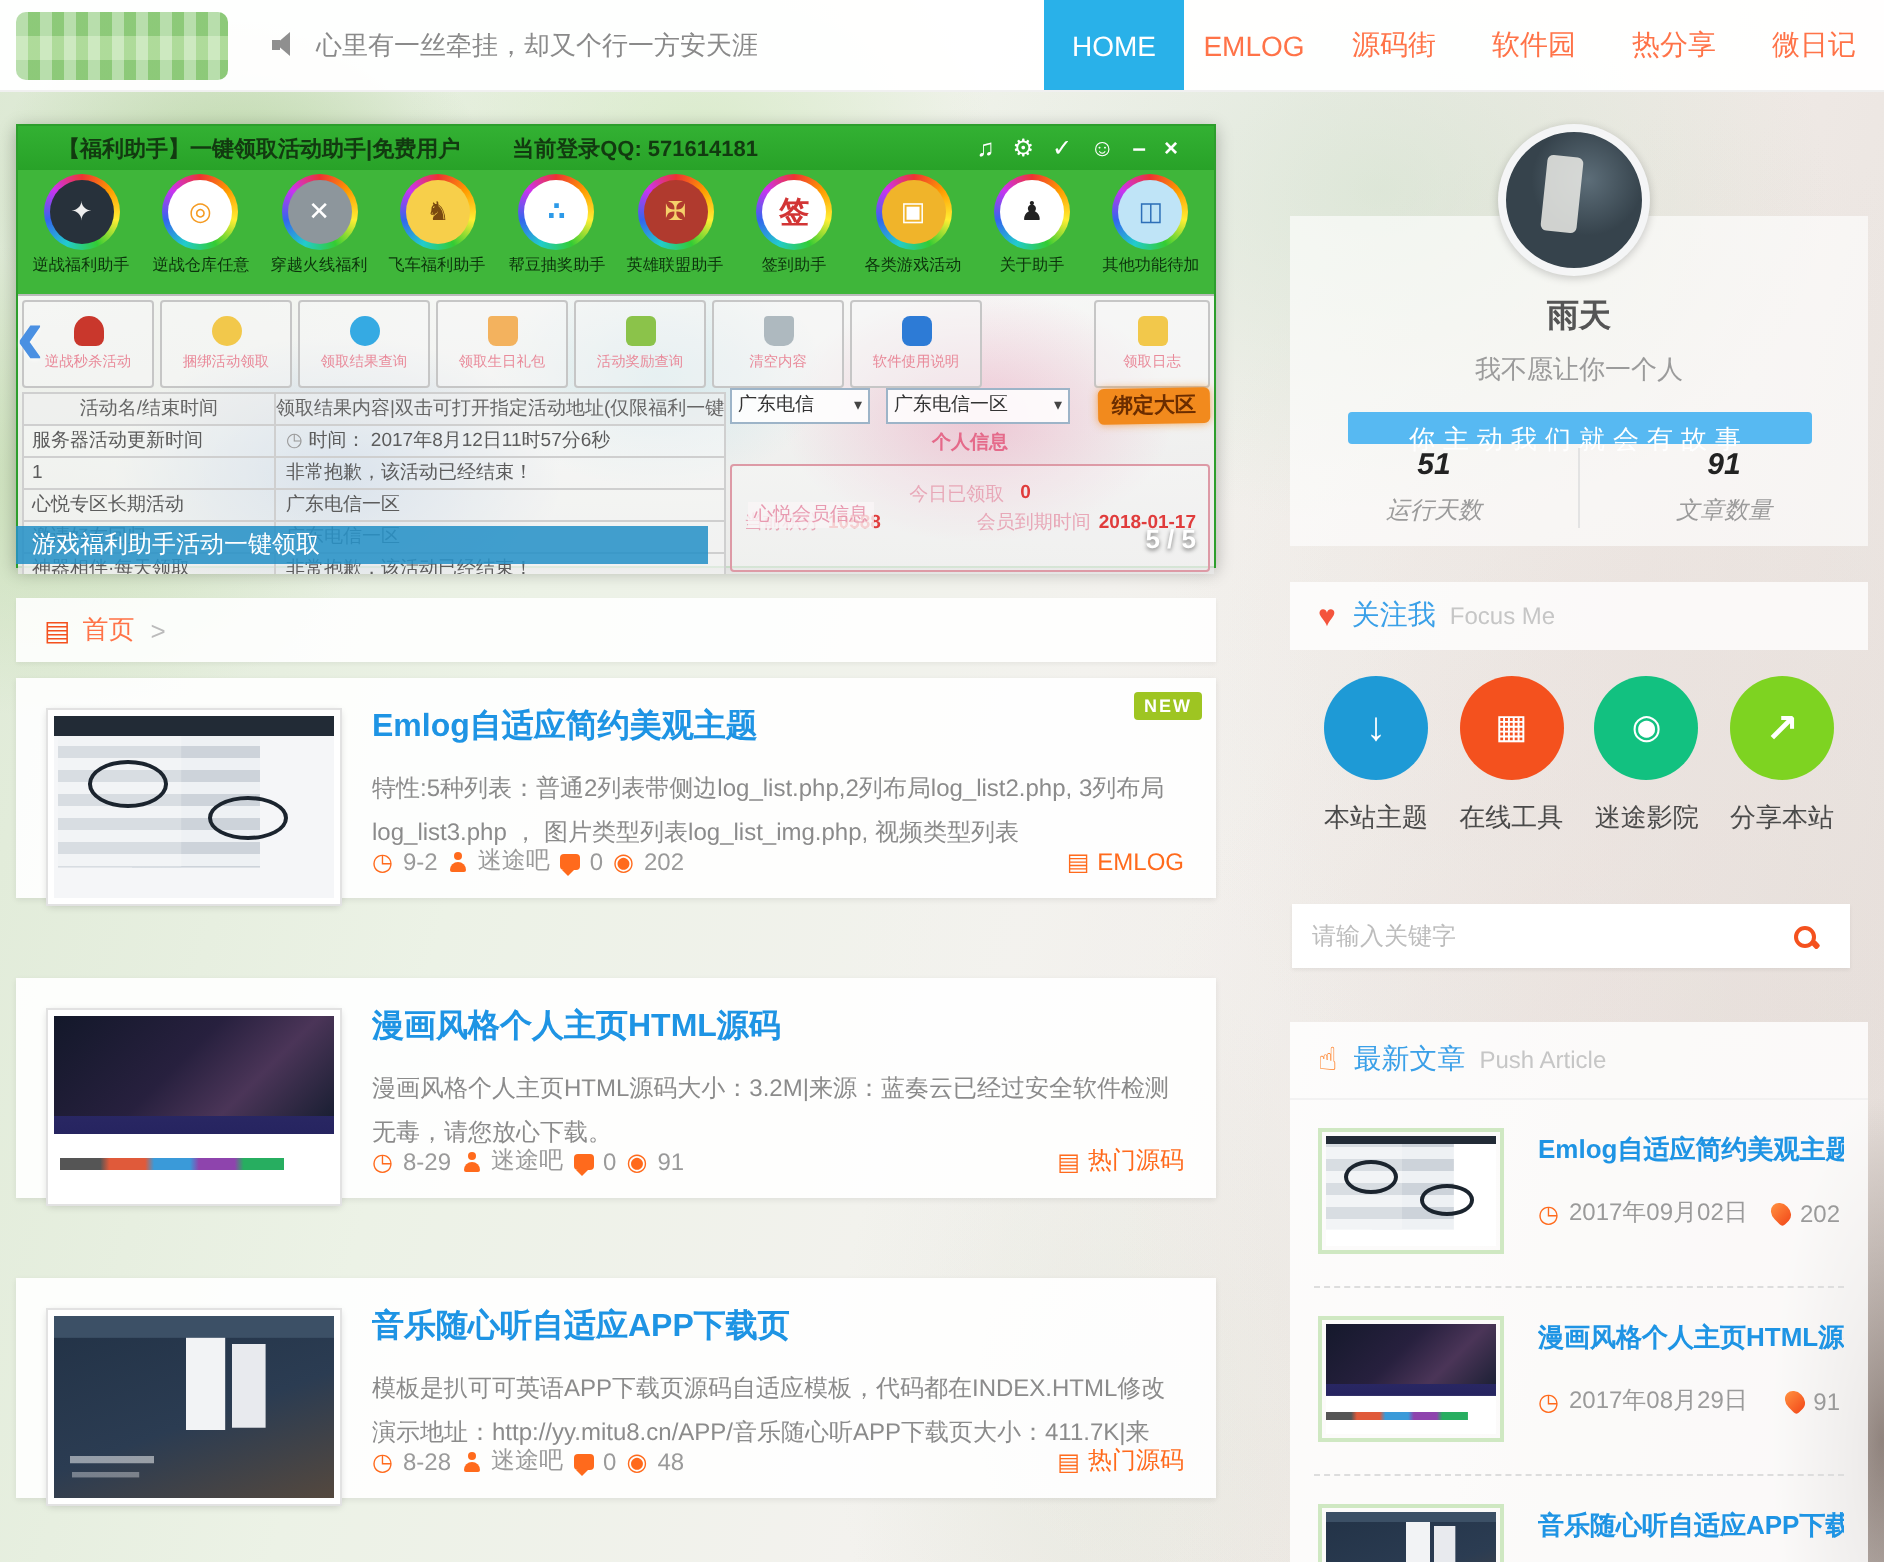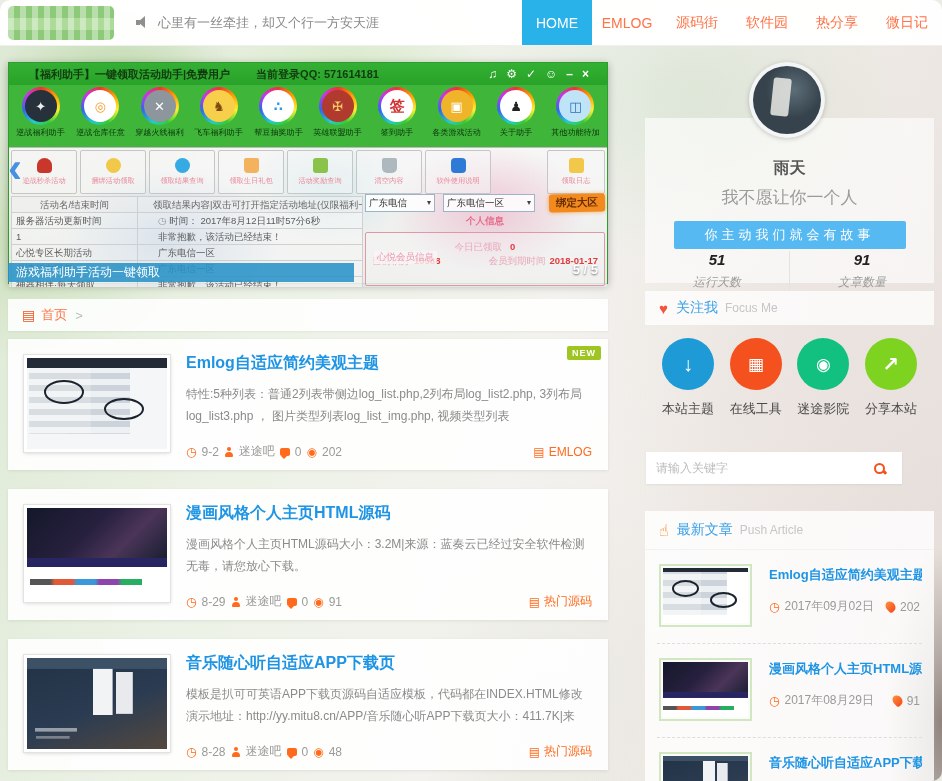--- a/index.html
+++ b/index.html
@@ -1,17 +1,17 @@
 <!DOCTYPE html>
 <html><head>
 <meta charset="utf-8">
 <style>
   html,body{margin:0;padding:0;}
   body{font-family:"Liberation Sans","DejaVu Sans",sans-serif;background:#e9ede4;}
-  .page{position:relative;width:942px;height:781px;overflow:hidden;background:#edf0e8;border-radius:10px;}
+  .page{position:relative;width:942px;height:781px;overflow:hidden;background:#edf0e8;}
 
   
   .bg{position:absolute;inset:0;
     background:
       radial-gradient(180px 140px at 120px 95px, rgba(150,195,120,.55), transparent 70%),
       radial-gradient(230px 170px at 30px 240px, rgba(172,208,142,.40), transparent 70%),
       radial-gradient(210px 150px at 350px 70px, rgba(200,228,178,.50), transparent 70%),
       radial-gradient(320px 240px at 690px 95px, rgba(188,216,184,.38), transparent 70%),
       radial-gradient(340px 380px at 830px 330px, rgba(233,225,221,.65), transparent 72%),
       radial-gradient(430px 520px at 870px 620px, rgba(226,216,211,.55), transparent 72%),
@@ -76,21 +76,21 @@
   .wbtn:nth-child(1) .wic{background:#c9372c;border-radius:50% 50% 4px 4px;}
   .wbtn:nth-child(2) .wic{background:#f2c84b;border-radius:50%;}
   .wbtn:nth-child(3) .wic{background:#35aae3;border-radius:50%;}
   .wbtn:nth-child(4) .wic{background:#f3b25e;border-radius:2px 2px 4px 4px;}
   .wbtn:nth-child(5) .wic{background:#8bc34a;}
   .wbtn:nth-child(6) .wic{background:#aeb9bf;border-radius:2px 2px 5px 5px;}
   .wbtn:nth-child(7) .wic{background:#2d7bd6;border-radius:4px;}
   .wbtn:nth-child(8) .wic{background:#f2c84b;}
   .wbtn .wlabel{font-size:8px;color:#e98a9a;white-space:nowrap;transform:scale(.9);}
   .wtable{position:absolute;left:2px;top:48px;width:352px;font-size:9.5px;color:#5c5c5c;}
-  .wrow{display:flex;height:15px;line-height:15px;border:1px solid #cfcfcf;border-top:none;background:rgba(250,250,250,.45);gap:15px;}
+  .wrow{display:flex;height:15px;line-height:15px;border:1px solid #cfcfcf;border-top:none;background:rgba(250,250,250,.45);}
   .wrow:first-child{border-top:1px solid #cfcfcf;background:rgba(240,240,240,.6);}
   .wc1{width:126px;border-right:1px solid #cfcfcf;padding-left:4px;box-sizing:border-box;white-space:nowrap;overflow:hidden;}
   .wc2{flex:1;padding-left:5px;white-space:nowrap;overflow:hidden;}
   .wrow.hdr .wc1,.wrow.hdr .wc2{text-align:center;padding-left:0;color:#666;}
   .wclock{display:inline-block;color:#9a9a9a;margin-right:3px;}
   .rpanel{position:absolute;left:356px;top:46px;right:2px;bottom:2px;font-size:9.5px;}
   .selrow{display:flex;align-items:center;gap:8px;}
   .wsel{height:18px;line-height:16px;box-sizing:border-box;border:1px solid #9db4c8;background:rgba(255,255,255,.85);
     color:#333;padding:0 3px;display:flex;align-items:center;}
   .wsel .car{margin-left:auto;color:#444;font-size:8px;padding-left:6px;}
@@ -115,21 +115,21 @@
     font-weight:bold;z-index:6;text-shadow:0 1px 2px rgba(255,255,255,.6);cursor:pointer;}
 
   
   .breadcrumb{position:absolute;left:8px;top:299px;width:600px;height:32px;background:rgba(255,255,255,.88);
     display:flex;align-items:center;font-size:13px;box-shadow:0 1px 2px rgba(0,0,0,.05);}
   .ic-grid{color:#f4511e;font-size:14px;margin:0 6px 0 14px;}
   .crumb-home{color:#ff7348;text-decoration:none;}
   .crumb-sep{color:#bbb;margin-left:8px;}
 
   
-  .card{position:absolute;left:8px;width:600px;height:131px;background:rgba(255,255,255,.9);
+  .card{position:absolute;left:8px;width:600px;height:110px;background:rgba(255,255,255,.9);
     box-shadow:0 1px 3px rgba(0,0,0,.08);}
   .card .thumb{position:absolute;left:16px;top:16px;width:146px;height:97px;border:3px solid #fff;
     outline:1px solid #e2e2e2;box-shadow:0 1px 4px rgba(0,0,0,.18);box-sizing:border-box;}
   .card .atitle{position:absolute;left:178px;top:14px;right:20px;font-size:16px;font-weight:bold;
     color:#1e94e4;text-decoration:none;white-space:nowrap;overflow:hidden;}
   .card .adesc{position:absolute;left:178px;top:44px;right:18px;font-size:12px;color:#8b8b8b;
     line-height:1.85;height:46px;overflow:hidden;}
   .card .ameta{position:absolute;left:178px;right:16px;bottom:10px;font-size:12px;color:#9a9a9a;
     display:flex;align-items:center;gap:5px;}
   .acat{margin-left:auto;color:#ff6a1c;display:flex;align-items:center;gap:4px;text-decoration:none;}
@@ -162,49 +162,49 @@
   .th-music{background:
       linear-gradient(#3c5066,#3c5066) 0 0/100% 12% no-repeat,
       linear-gradient(#f2f3f5,#f2f3f5) 55% 22%/14% 52% no-repeat,
       linear-gradient(#e8eaee,#e8eaee) 72% 28%/12% 46% no-repeat,
       linear-gradient(rgba(255,255,255,.5),rgba(255,255,255,.5)) 8% 80%/30% 4% no-repeat,
       linear-gradient(rgba(255,255,255,.35),rgba(255,255,255,.35)) 8% 88%/24% 3% no-repeat,
       linear-gradient(160deg,#223246 0%,#2b3c52 55%,#54483e 100%);}
 
   
   .side-card{position:absolute;left:645px;width:289px;background:rgba(255,255,255,.62);}
-  .profile{top:118px;height:165px;}
+  .profile{top:108px;height:165px;}
   .avatar{position:absolute;left:749px;top:62px;width:76px;height:76px;border-radius:50%;z-index:5;
     border:4px solid rgba(255,255,255,.95);box-sizing:border-box;box-shadow:0 1px 5px rgba(0,0,0,.2);
     background:radial-gradient(40px 40px at 60% 35%,#5d6e79,#36434c 70%),#36434c;}
   .avatar::after{content:"";position:absolute;left:28%;top:18%;width:26%;height:56%;background:rgba(235,235,230,.85);
     border-radius:3px;transform:rotate(6deg);}
   .pname{margin-top:40px;text-align:center;font-size:16px;font-weight:bold;color:#555;}
-  .pmotto{margin-top:7px;text-align:center;font-size:17px;color:#9b9b9b;}
-  .pbtn{display:block;margin:12px auto 0;width:232px;height:28px;line-height:28px;text-align:center;
+  .pmotto{margin-top:7px;text-align:center;font-size:13px;color:#9b9b9b;}
+  .pbtn{display:block;margin:12px auto 0;width:232px;height:16px;line-height:28px;text-align:center;
     background:#57b9f2;color:#fff;font-size:13px;letter-spacing:4px;border-radius:2px;text-decoration:none;}
   .pstats{display:flex;margin-top:2px;font-style:italic;}
   .pstat{flex:1;text-align:center;}
   .pstat+.pstat{border-left:1px solid #e3e3e3;}
   .pv{font-size:15px;font-weight:bold;color:#222;}
   .pl{font-size:12px;color:#9b9b9b;margin-top:6px;}
   .focusbar{top:291px;height:34px;display:flex;align-items:center;background:rgba(255,255,255,.78);}
   .i-heart{color:#f4543c;font-size:15px;margin:0 8px 0 14px;}
   .sec-title{color:#3aa0e8;font-size:14px;}
   .sec-sub{color:#c6c6c6;font-size:12px;margin-left:7px;}
   .shortcuts{position:absolute;left:645px;top:338px;width:289px;display:flex;justify-content:space-between;padding:0 14px;box-sizing:border-box;}
   .sc{width:58px;text-align:center;cursor:pointer;}
   .sc .circ{width:52px;height:52px;margin:0 auto;border-radius:50%;display:flex;align-items:center;justify-content:center;
     color:#fff;font-size:20px;font-weight:bold;}
   .sc:nth-child(1) .circ{background:#1e9ad6;}
   .sc:nth-child(2) .circ{background:#f4511e;font-size:17px;}
   .sc:nth-child(3) .circ{background:#12c180;font-size:17px;}
   .sc:nth-child(4) .circ{background:#7ed321;}
   .sc .sclabel{margin-top:10px;font-size:13px;color:#4a4a4a;}
-  .searchbar{position:absolute;left:646px;top:452px;width:256px;height:32px;background:#fff;display:flex;
+  .searchbar{position:absolute;left:646px;top:452px;width:279px;height:32px;background:#fff;display:flex;
     box-shadow:0 1px 2px rgba(0,0,0,.06);}
   .searchbar input{flex:1;border:none;outline:none;padding:0 10px;font-size:12px;color:#555;
     font-family:"Liberation Sans","DejaVu Sans",sans-serif;background:transparent;}
   .searchbar input::placeholder{color:#bdbdbd;}
   .sbtn{width:46px;border-left:1px solid #f0f0f0;display:flex;align-items:center;justify-content:center;cursor:pointer;background:#fff;border:none;}
   .i-mag{position:relative;width:11px;height:11px;display:inline-block;}
   .i-mag::before{content:"";position:absolute;left:0;top:0;width:7px;height:7px;border:2.5px solid #f4511e;border-radius:50%;}
   .i-mag::after{content:"";position:absolute;left:9px;top:8px;width:4px;height:2.5px;background:#f4511e;transform:rotate(45deg);border-radius:1px;}
   .pushpanel{top:511px;height:270px;background:rgba(255,255,255,.82);}
   .pushhdr{display:flex;align-items:center;height:38px;border-bottom:1px solid rgba(238,238,238,.7);}

